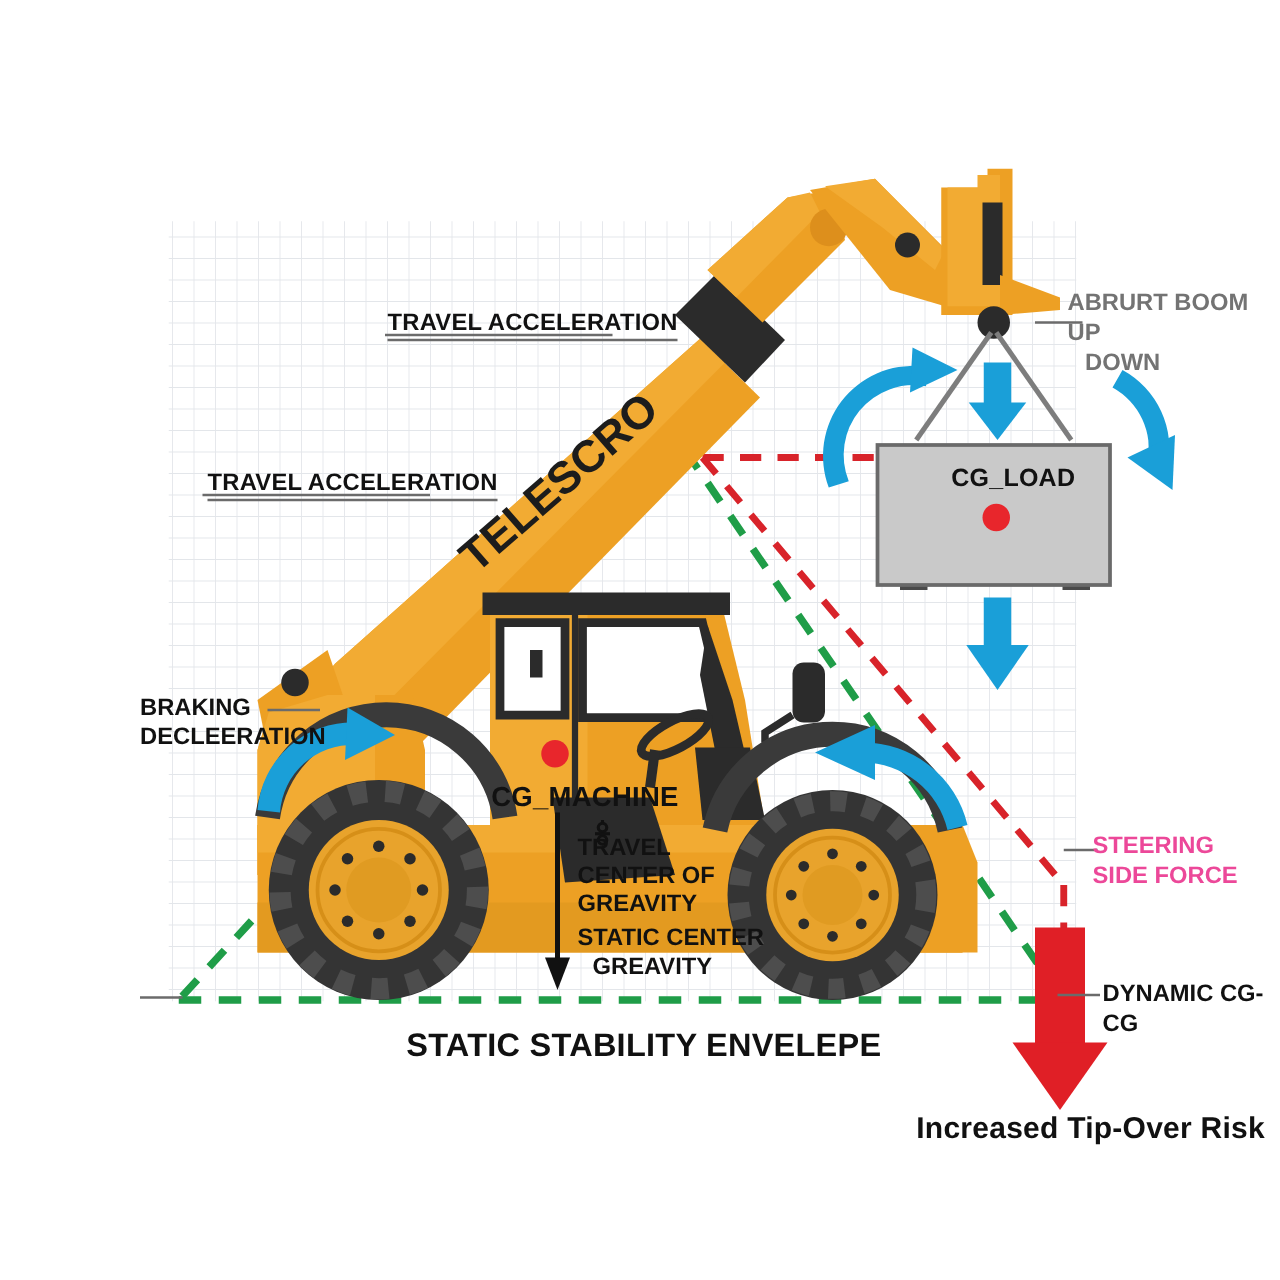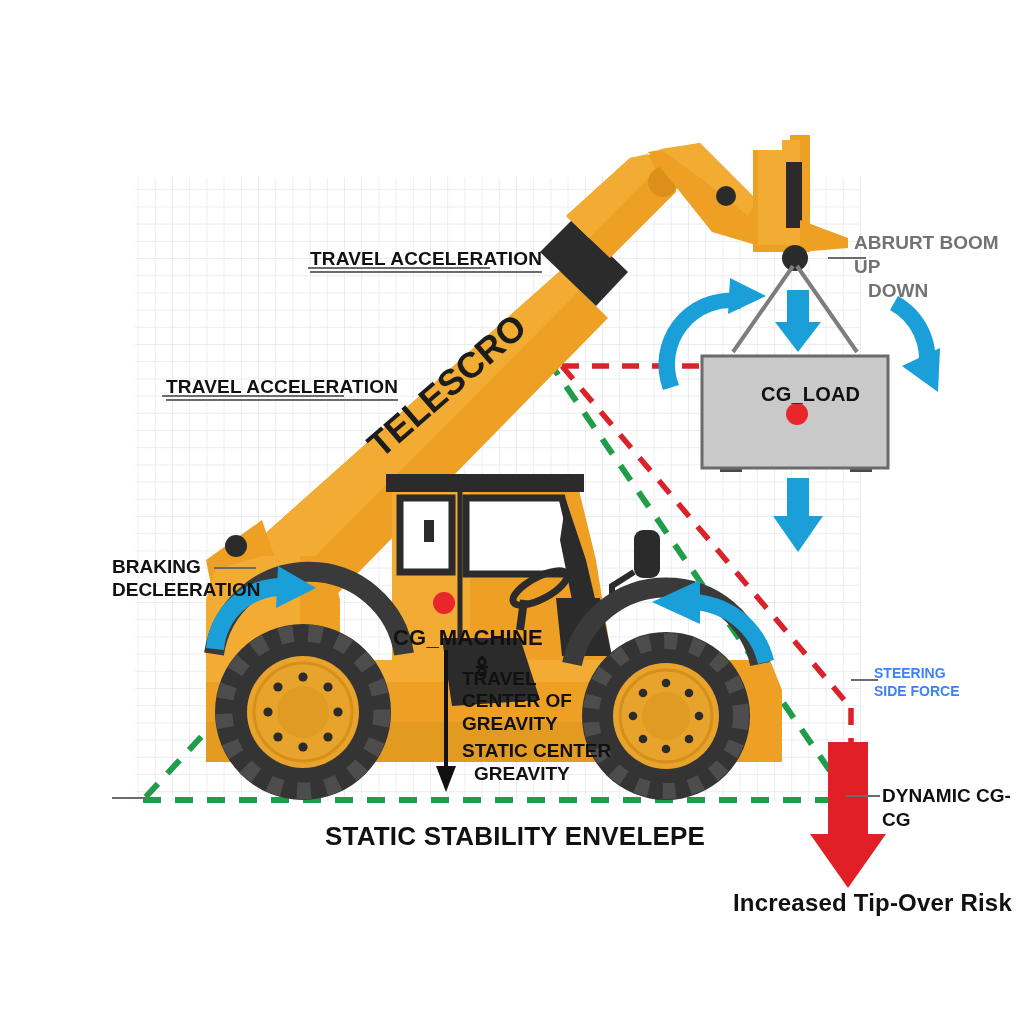--- a/index.html
+++ b/index.html
@@ -253,34 +253,34 @@
 <div style="position:absolute; left:112px; top:556px; font-size:19px; font-weight:bold; color:#111; line-height:1.2;">
   <div>BRAKING</div>
   <div>DECLEERATION</div>
 </div>
 
 <div style="position:absolute; left:854px; top:231px; font-size:19px; font-weight:bold; color:#737373; line-height:1.25;">
   <div>ABRURT BOOM UP</div>
   <div style="padding-left:14px;">DOWN</div>
 </div>
 
-<div style="position:absolute; left:874px; top:665px; font-size:14px; font-weight:bold; color:#3b82f6; line-height:1.25;">
+<div style="position:absolute; left:874px; top:665px; font-size:19px; font-weight:bold; color:#ec4899; line-height:1.25;">
   <div>STEERING</div>
   <div>SIDE FORCE</div>
 </div>
 
 <div style="position:absolute; left:882px; top:784px; font-size:19px; font-weight:bold; color:#111; line-height:1.25;">
   <div>DYNAMIC CG-</div>
   <div>CG</div>
 </div>
 
 
 <div class="lbl" style="left:393px; top:626px; font-size:22px;">CG_MACHINE</div>
 
-<div class="lbl" style="left:761px; top:372px; font-size:20px;margin-top:11px;">CG_LOAD</div>
+<div class="lbl" style="left:761px; top:372px; font-size:20px;">CG_LOAD</div>
 
 <div style="position:absolute; left:462px; top:668px; font-size:19px; font-weight:bold; color:#111; line-height:1.18;">
   <div>TRAVEL</div>
   <div>CENTER OF</div>
   <div>GREAVITY</div>
 </div>
 
 <div style="position:absolute; left:462px; top:740px; font-size:19px; font-weight:bold; color:#111; line-height:1.2;">
   <div>STATIC CENTER</div>
   <div style="padding-left:12px;">GREAVITY</div>

